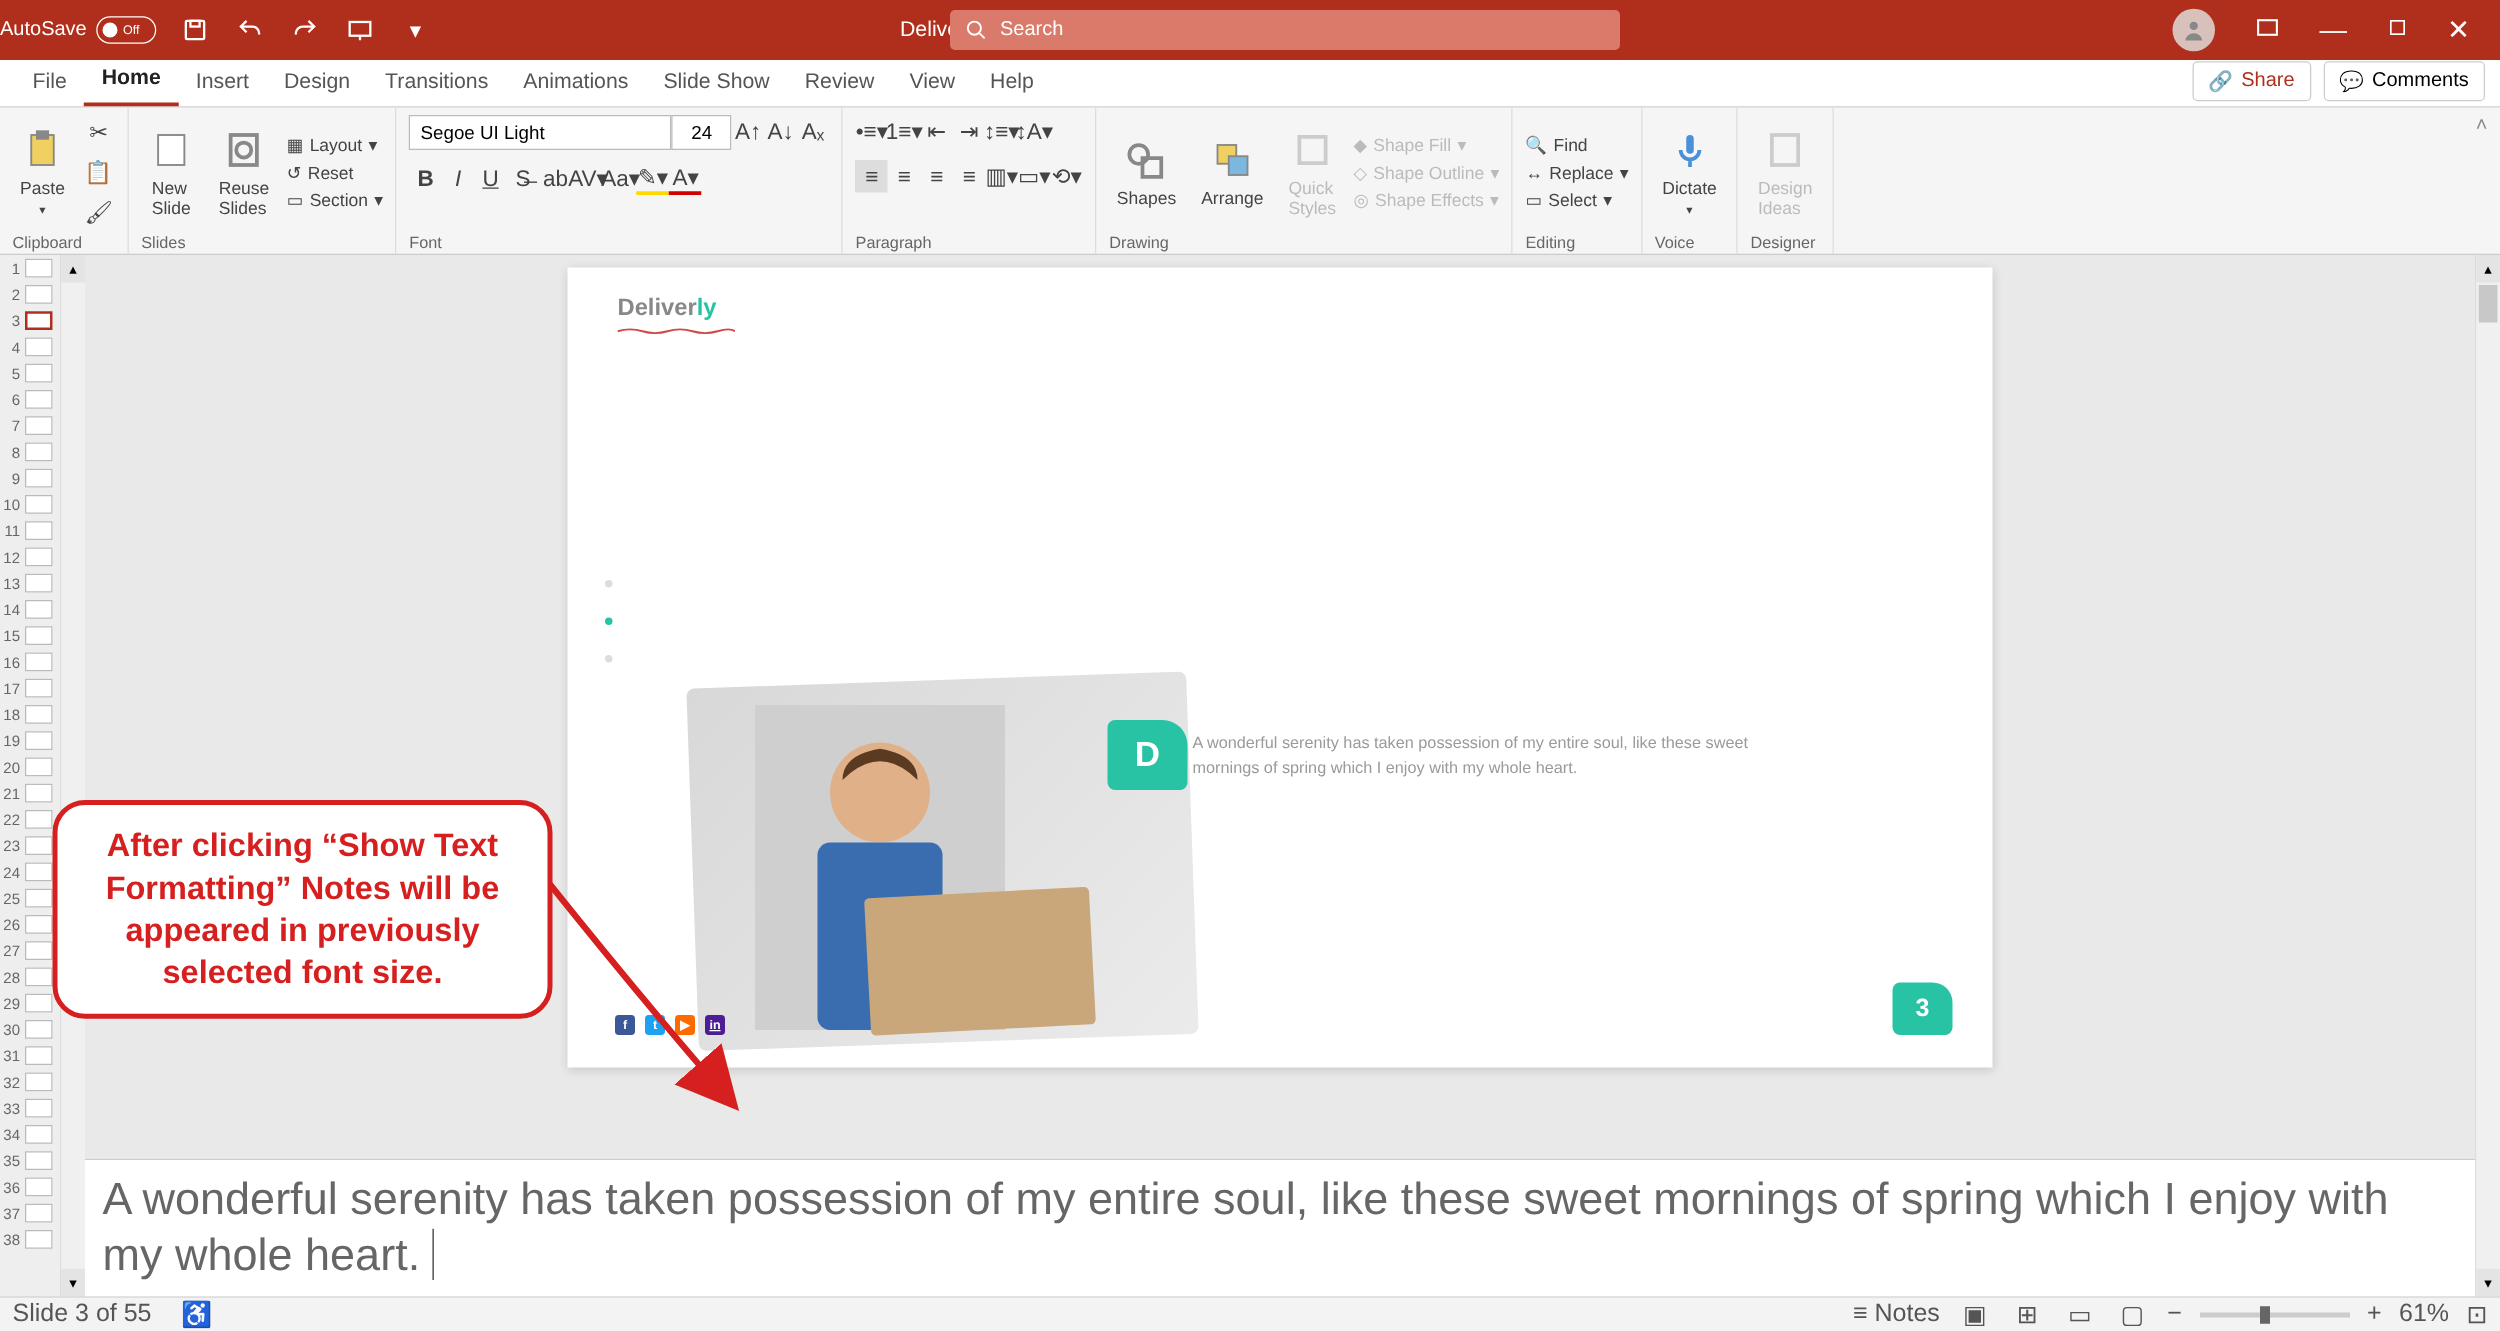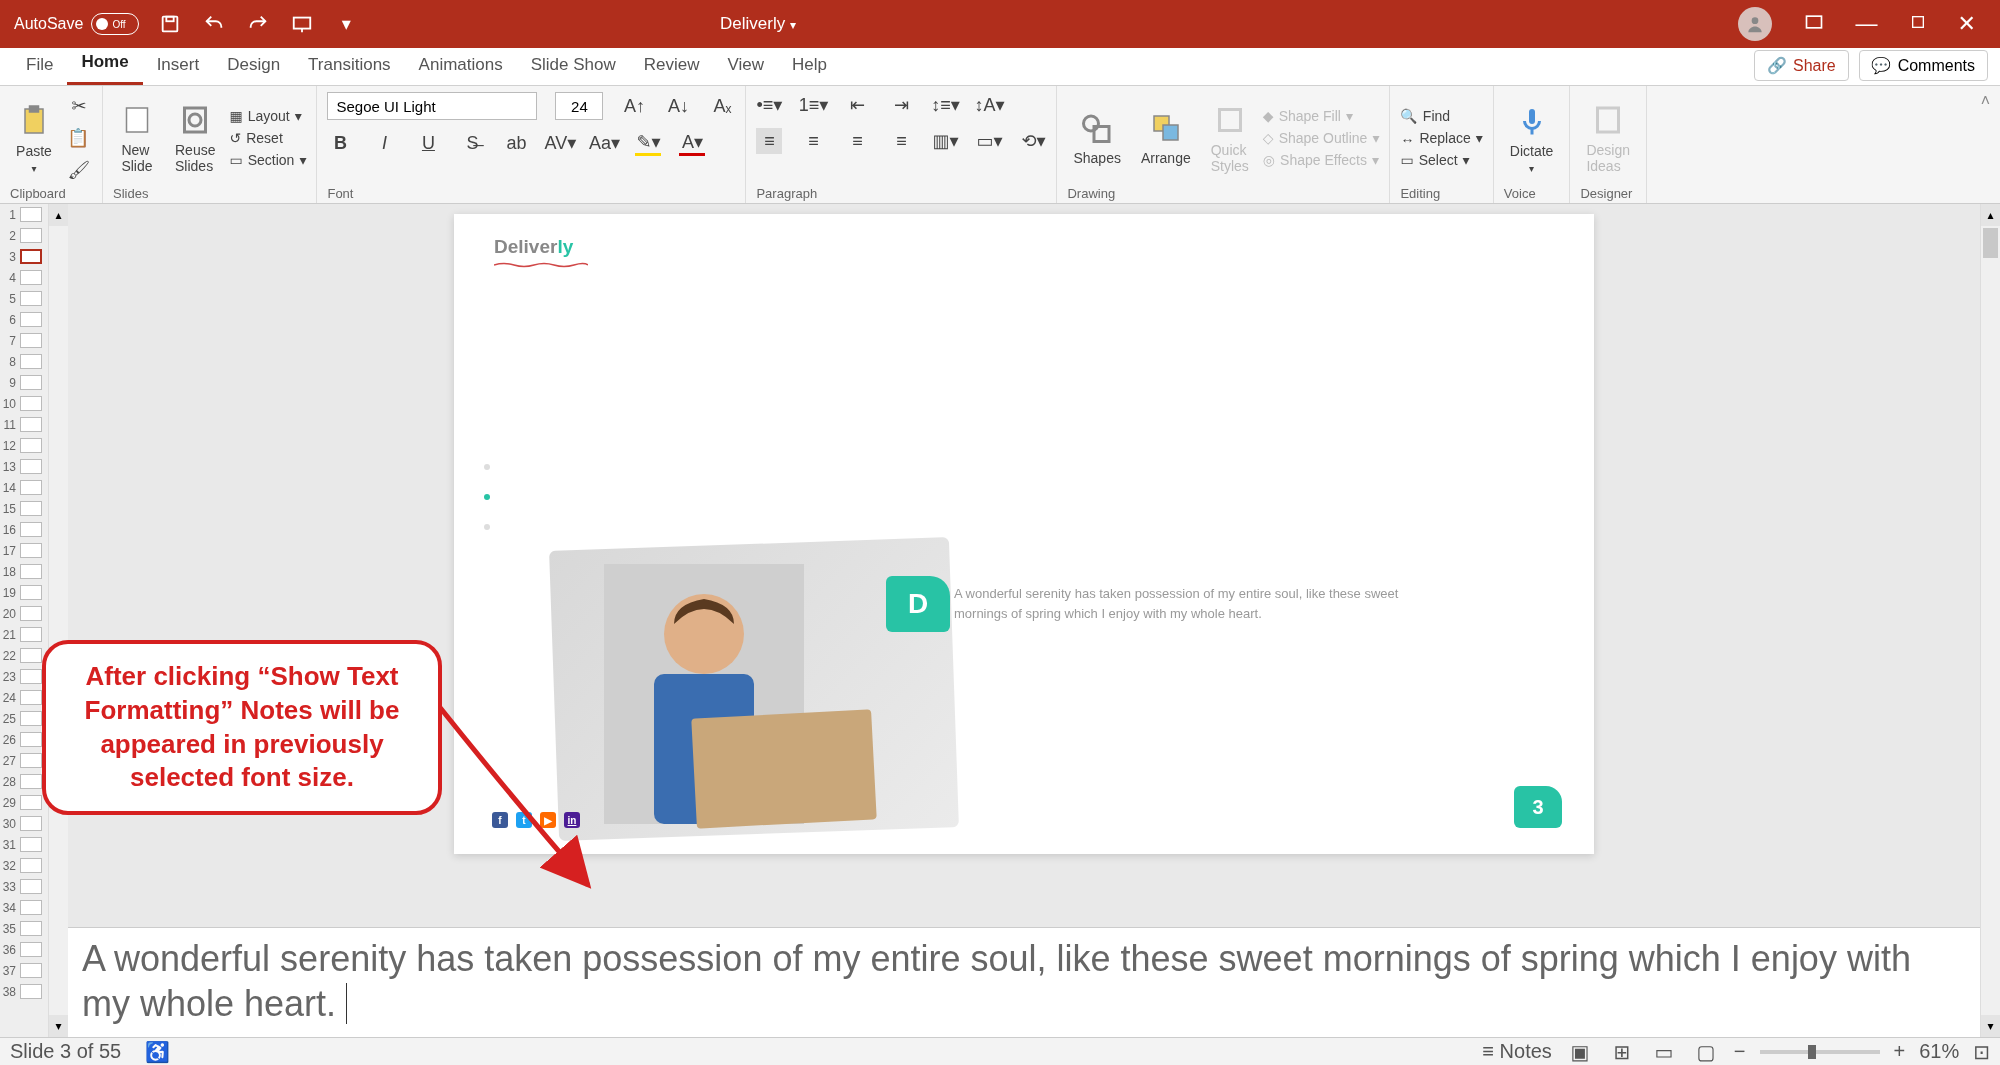--- a/index.html
+++ b/index.html
@@ -1,20 +1,20 @@
 <!DOCTYPE html>
 <html><head>
 <meta charset="utf-8">
 <style>
 * { margin:0; padding:0; box-sizing:border-box; font-family:"Segoe UI",Arial,sans-serif; }
 body { width:2000px; height:1065px; background:#f3f3f3; overflow:hidden; position:relative; }
 
 
 .titlebar { height:48px; background:#b02e1c; display:flex; align-items:center; color:#fff; font-size:16px; }
-.titlebar .autosave { margin-left:14px; display:flex; align-items:center; gap:8px;justify-content:space-between; }
+.titlebar .autosave { display:flex; align-items:center; gap:8px;justify-content:space-between; }
 .titlebar .toggle { width:48px; height:22px; border:1.5px solid #fff; border-radius:11px; display:flex; align-items:center; padding:0 4px; font-size:10px; gap:4px; }
 .titlebar .toggle .dot { width:12px; height:12px; border-radius:50%; background:#fff; }
 .qat { display:flex; gap:18px; margin-left:18px; }
 .qat svg { width:22px; height:22px; }
 .doctitle { position:absolute; left:50%; transform:translateX(-280px); font-size:17px; }
 .searchbox { position:absolute; left:760px; width:536px; height:32px; background:#d97a6a; border-radius:4px; display:flex; align-items:center; padding:0 12px; color:#fff; gap:10px; }
 .searchbox input { background:transparent; border:none; outline:none; color:#fff; font-size:16px; flex:1; }
 .searchbox input::placeholder { color:#fff; }
 .winbtns { margin-left:auto; display:flex; align-items:center; gap:32px; padding-right:24px; }
 .winbtns .avatar { width:34px; height:34px; border-radius:50%; background:#d8c0bb; display:flex; align-items:center; justify-content:center; }
@@ -31,21 +31,21 @@
 .ribbon { height:118px; background:#f5f5f5; display:flex; border-bottom:1px solid #ccc; }
 .group { border-right:1px solid #ddd; padding:6px 10px 2px; display:flex; flex-direction:column; }
 .group-body { flex:1; display:flex; align-items:center; gap:8px; }
 .group-label { font-size:13px; color:#666; text-align:left; padding-top:2px; position:relative; }
 .bigbtn { display:flex; flex-direction:column; align-items:center; gap:4px; font-size:14px; color:#444; padding:4px 6px; }
 .bigbtn svg { width:36px; height:36px; }
 .stack { display:flex; flex-direction:column; gap:6px; font-size:14px; color:#444; }
 .stack-item { display:flex; align-items:center; gap:5px; }
 .font-input { width:210px; height:28px; border:1px solid #bbb; background:#fff; padding:0 8px; font-size:15px; }
 .size-input { width:48px; height:28px; border:1px solid #bbb; background:#fff; text-align:center; font-size:15px; }
-.icon-row { display:flex; gap:18px; align-items:center; }
+.icon-row { display:flex; gap:0; }
 .iconbtn { width:26px; height:26px; display:flex; align-items:center; justify-content:center; font-size:18px; color:#444; }
 .disabled { color:#bbb; }
 
 
 .workspace { display:flex; height:calc(100% - 48px - 38px - 118px - 28px); }
 .thumbs { width:48px; background:#eee; overflow:hidden; }
 .thumb { height:21px; display:flex; align-items:center; justify-content:flex-end; padding-right:32px; font-size:12px; color:#666; position:relative; }
 .thumb .mini { position:absolute; right:6px; width:22px; height:15px; background:#fff; border:1px solid #bbb; }
 .thumb.sel .mini { border:2px solid #b02e1c; }
 .scroll-track { width:20px; background:#f0f0f0; border-left:1px solid #ddd; display:flex; flex-direction:column; }
@@ -117,20 +117,27 @@
       </span>
     <span class="iconbtn">
         <svg viewBox="0 0 24 24" fill="none" stroke="#fff" stroke-width="2">
           <rect x="3" y="5" width="18" height="12"></rect>
           <path d="M12 17v4"></path>
         </svg>
       </span>
     <span class="iconbtn" style="color:#fff">▾</span>
   </div>
   <div class="doctitle"><span>Deliverly</span> <span style="font-size:12px">▾</span></div>
+  <div class="searchbox">
+    <svg width="18" height="18" viewBox="0 0 24 24" fill="none" stroke="#fff" stroke-width="2">
+        <circle cx="10" cy="10" r="7"></circle>
+        <path d="M21 21l-6-6"></path>
+      </svg>
+    <input placeholder="Search" style="">
+  </div>
   <div class="winbtns">
     <span class="avatar">
         <svg width="20" height="20" viewBox="0 0 24 24" fill="#888">
           <circle cx="12" cy="8" r="4"></circle>
           <path d="M4 22c0-4 4-7 8-7s8 3 8 7"></path>
         </svg>
       </span>
     <span><svg width="20" height="20" viewBox="0 0 24 24" fill="none" stroke="#fff" stroke-width="2">
           <rect x="3" y="5" width="18" height="14"></rect>
         </svg></span>

